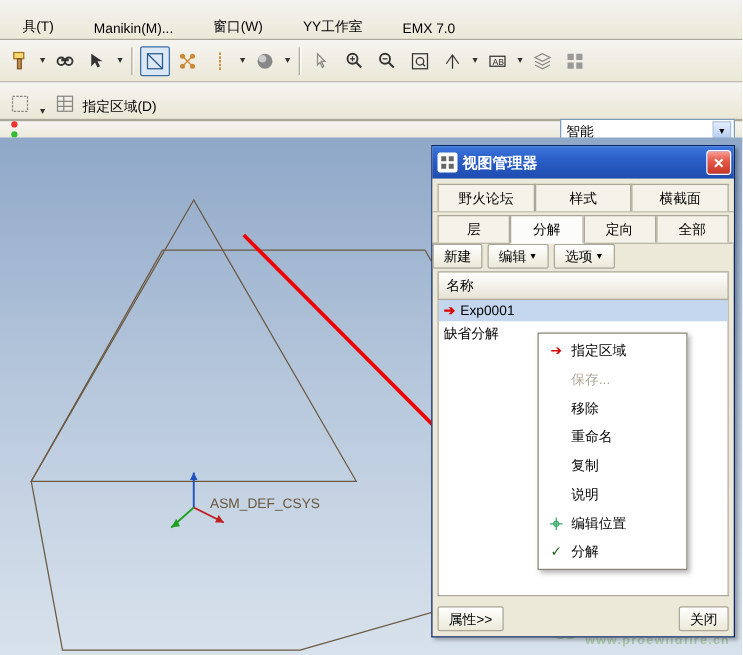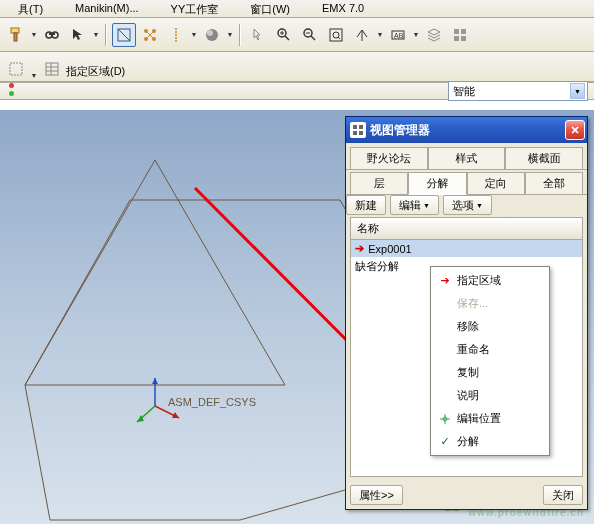--- a/index.html
+++ b/index.html
@@ -1,17 +1,17 @@
 <!DOCTYPE html>
 <html><head>
 <meta charset="utf-8">
 <style>
 *{box-sizing:border-box;margin:0;padding:0;font-family:"Microsoft YaHei",SimSun,Arial,sans-serif}
 body{width:594px;height:524px;overflow:hidden;background:#fff;position:relative}
-.menubar{height:18px;background:linear-gradient(#f3f2ef,#ece9d8);border-bottom:1px solid #aca899;display:flex;align-items:flex-start;font-size:11px;padding-left:2px}
+.menubar{height:32px;background:linear-gradient(#f3f2ef,#ece9d8);border-bottom:1px solid #aca899;display:flex;align-items:flex-end;font-size:11px;padding-left:2px}
 .menubar span{padding:2px 8px;cursor:default}
 .toolbar{height:34px;background:linear-gradient(#f5f4f0,#ebe8d7);border-bottom:1px solid #aca899;display:flex;align-items:center;padding:2px 4px;gap:2px}
 .tbtn{width:24px;height:24px;display:flex;align-items:center;justify-content:center;border:1px solid transparent;border-radius:2px;cursor:pointer}
 .tbtn svg{width:16px;height:16px}
 .tsep{width:2px;height:22px;border-left:1px solid #aca899;border-right:1px solid #fff;margin:0 3px}
 .dropdown-arrow{width:8px;display:flex;align-items:center;justify-content:center;font-size:7px;color:#333}
 .toolbar2{height:30px;background:linear-gradient(#f5f4f0,#ebe8d7);border-bottom:1px solid #aca899;display:flex;align-items:flex-end;padding:2px 6px;gap:4px;font-size:11px}
 .statusbar{height:18px;background:linear-gradient(#f5f4f0,#ebe8d7);border-top:1px solid #aca899;border-bottom:1px solid #aca899;display:flex;align-items:center;justify-content:space-between;padding:0 6px;gap:6px}
 .combo{height:20px;border:1px solid #7f9db9;background:#fff;display:flex;align-items:center;font-size:11px;padding:0 2px 0 4px;min-width:140px;justify-content:space-between}
 .combo-btn{width:15px;height:16px;background:linear-gradient(#e2eefe,#b0c9f0);border:1px solid #abc0e0;display:flex;align-items:center;justify-content:center;font-size:7px}
@@ -43,22 +43,22 @@
 .traffic{width:12px;height:18px;position:relative}
 .traffic::before{content:"";position:absolute;width:5px;height:5px;border-radius:50%;background:#e33;left:3px;top:1px}
 .traffic::after{content:"";position:absolute;width:5px;height:5px;border-radius:50%;background:#3b3;left:3px;top:9px}
 </style>
 </head>
 <body>
 
 <div class="menubar">
   <span><span>具(T)</span></span>
   <span><span>Manikin(M)...</span></span>
+  <span><span>窗口(W)</span></span>
   <span><span>YY工作室</span></span>
-  <span><span>窗口(W)</span></span>
   <span><span>EMX 7.0</span></span>
 </div>
 
 <div class="toolbar">
   <div class="tbtn">
       <svg viewBox="0 0 16 16">
         <rect x="3" y="1" width="8" height="5" fill="#f9d96e" stroke="#a07020"></rect>
         <rect x="6" y="6" width="3" height="8" fill="#c09050" stroke="#805020"></rect>
       </svg>
     </div>

